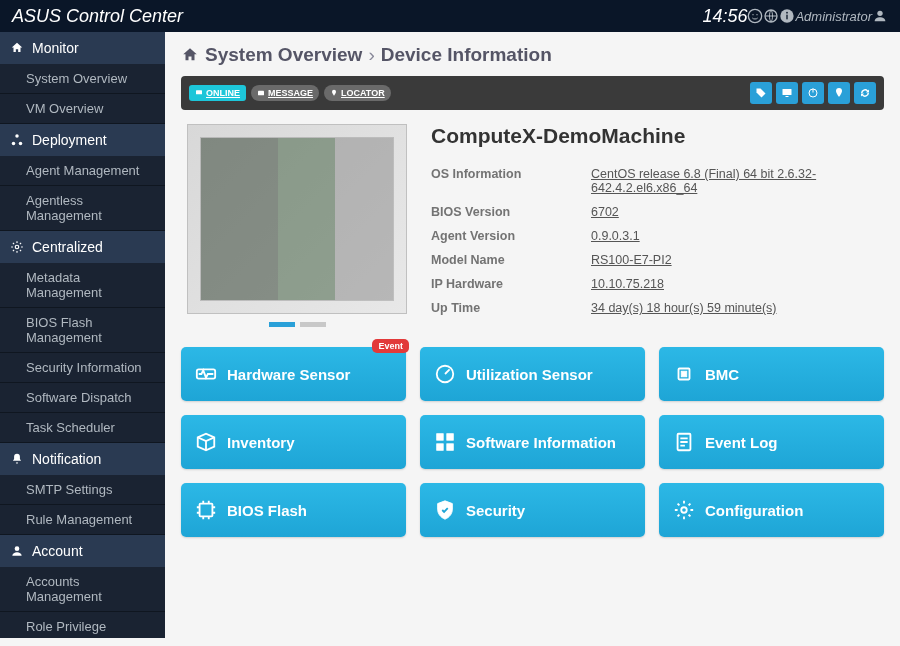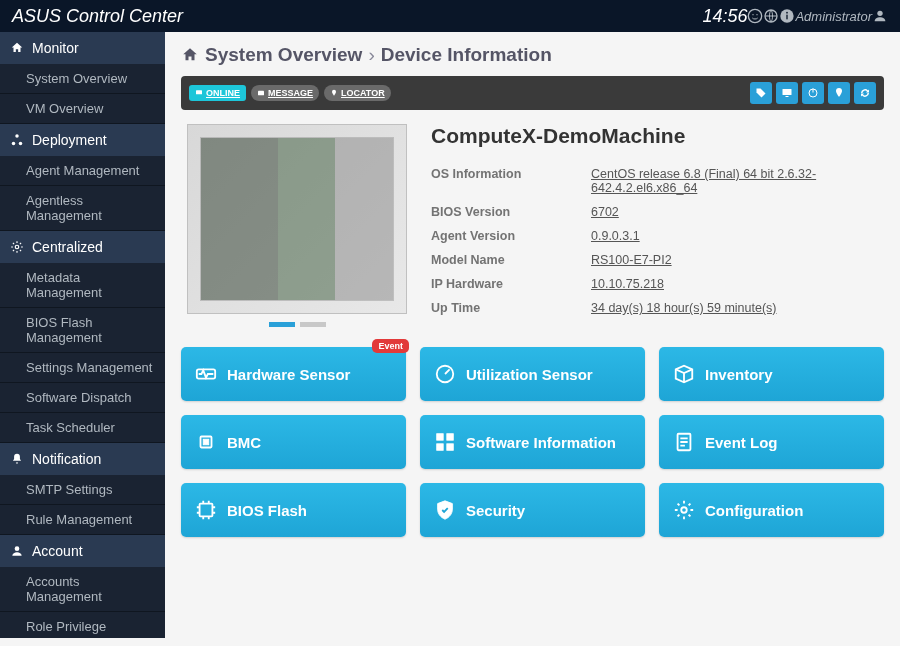--- a/index.html
+++ b/index.html
@@ -148,21 +148,21 @@
 
     <div class="sidebar-section">
       <svg viewBox="0 0 24 24">
           <circle cx="12" cy="12" r="3" fill="none" stroke="#fff" stroke-width="2"></circle>
           <path d="M12 2v3m0 14v3M2 12h3m14 0h3M5 5l2 2m10 10l2 2M5 19l2-2m10-10l2-2" stroke="#fff" stroke-width="2"></path>
         </svg>
       <span>Centralized</span>
     </div>
     <div class="sidebar-item">Metadata Management</div>
     <div class="sidebar-item">BIOS Flash Management</div>
-    <div class="sidebar-item">Settings Management</div>
+    <div class="sidebar-item">Security Information</div>
     <div class="sidebar-item">Software Dispatch</div>
     <div class="sidebar-item">Task Scheduler</div>
 
     <div class="sidebar-section">
       <svg viewBox="0 0 24 24">
           <path d="M12 3a5 5 0 00-5 5v4l-2 3h14l-2-3V8a5 5 0 00-5-5zM10 18a2 2 0 004 0z"></path>
         </svg>
       <span>Notification</span>
     </div>
     <div class="sidebar-item">SMTP Settings</div>
@@ -290,31 +290,31 @@
       </div>
       <div class="card">
         <svg viewBox="0 0 24 24">
             <circle cx="12" cy="12" r="9" fill="none" stroke="#fff" stroke-width="2"></circle>
             <path d="M12 12l5-5" stroke="#fff" stroke-width="2"></path>
           </svg>
         <span>Utilization Sensor</span>
       </div>
       <div class="card">
         <svg viewBox="0 0 24 24">
+            <rect x="6" y="6" width="12" height="12" rx="1" fill="none" stroke="#fff" stroke-width="2"></rect>
+            <rect x="9" y="9" width="6" height="6"></rect>
+          </svg>
+        <span>BMC</span>
+      </div>
+      <div class="card">
+        <svg viewBox="0 0 24 24">
             <path d="M3 7l9-4 9 4v10l-9 4-9-4z" fill="none" stroke="#fff" stroke-width="2"></path>
             <path d="M3 7l9 4 9-4M12 11v10" stroke="#fff" stroke-width="2" fill="none"></path>
           </svg>
         <span>Inventory</span>
-      </div>
-      <div class="card">
-        <svg viewBox="0 0 24 24">
-            <rect x="6" y="6" width="12" height="12" rx="1" fill="none" stroke="#fff" stroke-width="2"></rect>
-            <rect x="9" y="9" width="6" height="6"></rect>
-          </svg>
-        <span>BMC</span>
       </div>
       <div class="card">
         <svg viewBox="0 0 24 24">
             <rect x="3" y="3" width="7" height="7"></rect>
             <rect x="14" y="3" width="7" height="7"></rect>
             <rect x="3" y="14" width="7" height="7"></rect>
             <rect x="14" y="14" width="7" height="7"></rect>
           </svg>
         <span>Software Information</span>
       </div>

